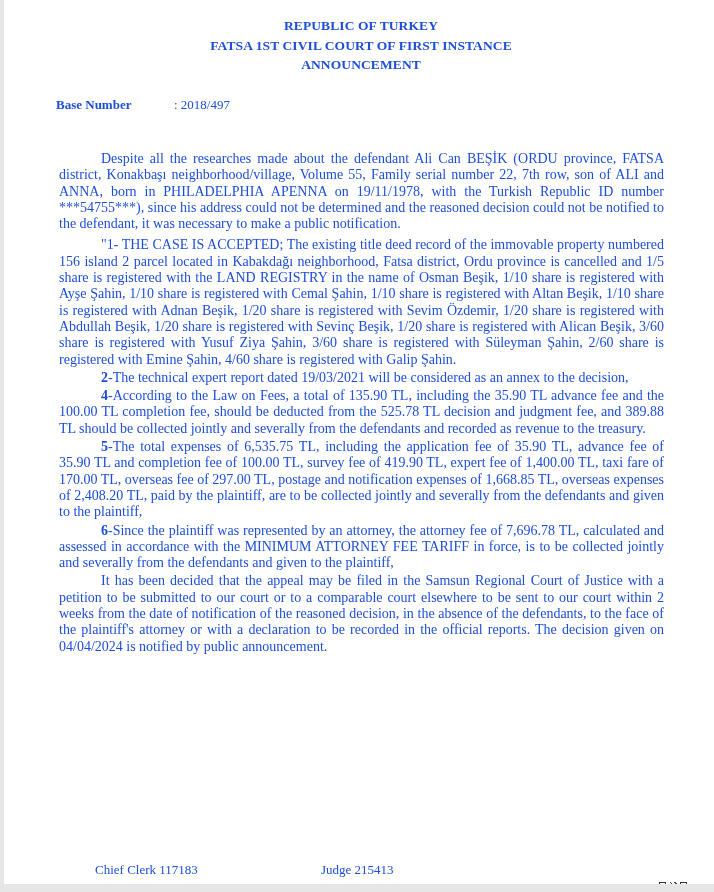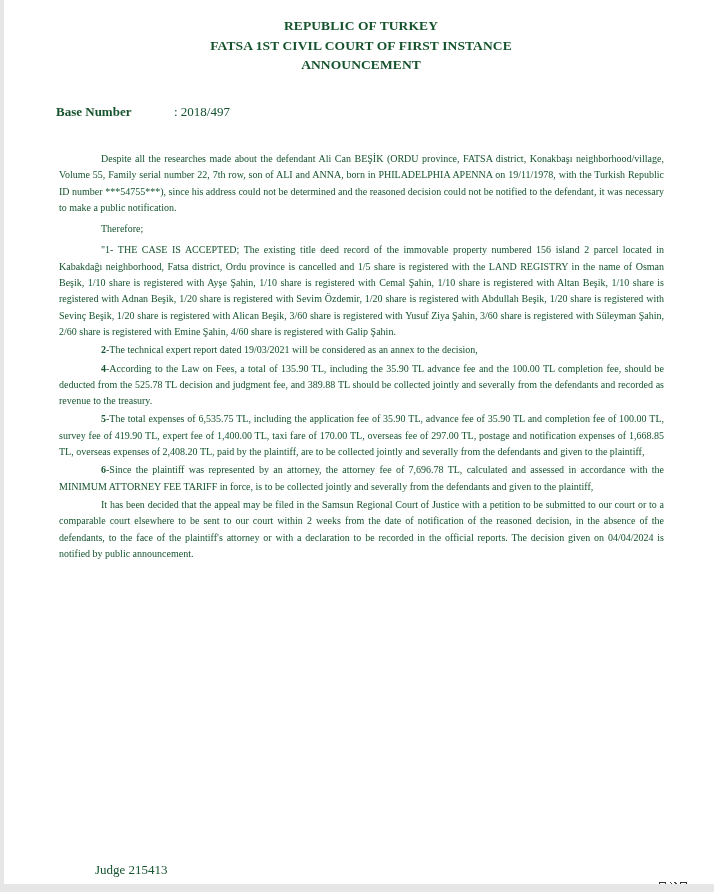--- a/index.html
+++ b/index.html
@@ -14,21 +14,21 @@
       position: relative;
     }
     .page {
       position: absolute;
       left: 4px;
       top: 0;
       width: 710px;
       height: 887px;
       background: #ffffff;
       font-family: "Liberation Serif", "DejaVu Serif", serif;
-      color: #14532d;
+      color: #1d4ed8;
       box-sizing: border-box;
       padding-left: 47px;
     }
     .header {
       position: absolute;
       top: 16px;
       left: 0;
       width: 714px;
       text-align: center;
       font-weight: bold;
@@ -36,29 +36,29 @@
       line-height: 19.5px;
       letter-spacing: 0.1px;
     }
     .meta {
       position: absolute;
       top: 95px;
       left: 52px;
       font-size: 13px;
       line-height: 19px;
     }
-    .meta-row { display: flex; margin-top: 7px; }
+    .meta-row { display: flex; }
     .meta-label { font-weight: bold; width: 118px; }
     .meta-value { }
     .body {
       position: absolute;
       top: 151px;
       left: 55px;
       width: 605px;
-      font-size: 10px;
+      font-size: 14px;
       line-height: 16.3px;
       text-align: justify;
     }
     .body p {
       margin: 0 0 5px 0;
       text-indent: 42px;
     }
     .body p.tight { margin-bottom: 2px; }
     .num { font-weight: bold; }
     .signatures {
@@ -113,30 +113,30 @@
 
   <div class="meta">
     <div class="meta-row">
       <span class="meta-label">Base Number</span>
       <span class="meta-value">: 2018/497</span>
     </div>
   </div>
 
   <div class="body">
     <p>Despite all the researches made about the defendant Ali Can BEŞİK (ORDU province, FATSA district, Konakbaşı neighborhood/village, Volume 55, Family serial number 22, 7th row, son of ALI and ANNA, born in PHILADELPHIA APENNA on 19/11/1978, with the Turkish Republic ID number ***54755***), since his address could not be determined and the reasoned decision could not be notified to the defendant, it was necessary to make a public notification.</p>
-    <p>Therefore;</p>
     <p class="tight">"1- THE CASE IS ACCEPTED; The existing title deed record of the immovable property numbered 156 island 2 parcel located in Kabakdağı neighborhood, Fatsa district, Ordu province is cancelled and 1/5 share is registered with the LAND REGISTRY in the name of Osman Beşik, 1/10 share is registered with Ayşe Şahin, 1/10 share is registered with Cemal Şahin, 1/10 share is registered with Altan Beşik, 1/10 share is registered with Adnan Beşik, 1/20 share is registered with Sevim Özdemir, 1/20 share is registered with Abdullah Beşik, 1/20 share is registered with Sevinç Beşik, 1/20 share is registered with Alican Beşik, 3/60 share is registered with Yusuf Ziya Şahin, 3/60 share is registered with Süleyman Şahin, 2/60 share is registered with Emine Şahin, 4/60 share is registered with Galip Şahin.</p>
     <p class="tight"><span class="num">2</span><span>-The technical expert report dated 19/03/2021 will be considered as an annex to the decision,</span></p>
     <p class="tight"><span class="num">4</span><span>-According to the Law on Fees, a total of 135.90 TL, including the 35.90 TL advance fee and the 100.00 TL completion fee, should be deducted from the 525.78 TL decision and judgment fee, and 389.88 TL should be collected jointly and severally from the defendants and recorded as revenue to the treasury.</span></p>
     <p class="tight"><span class="num">5</span><span>-The total expenses of 6,535.75 TL, including the application fee of 35.90 TL, advance fee of 35.90 TL and completion fee of 100.00 TL, survey fee of 419.90 TL, expert fee of 1,400.00 TL, taxi fare of 170.00 TL, overseas fee of 297.00 TL, postage and notification expenses of 1,668.85 TL, overseas expenses of 2,408.20 TL, paid by the plaintiff, are to be collected jointly and severally from the defendants and given to the plaintiff,</span></p>
     <p class="tight"><span class="num">6</span><span>-Since the plaintiff was represented by an attorney, the attorney fee of 7,696.78 TL, calculated and assessed in accordance with the MINIMUM ATTORNEY FEE TARIFF in force, is to be collected jointly and severally from the defendants and given to the plaintiff,</span></p>
     <p>It has been decided that the appeal may be filed in the Samsun Regional Court of Justice with a petition to be submitted to our court or to a comparable court elsewhere to be sent to our court within 2 weeks from the date of notification of the reasoned decision, in the absence of the defendants, to the face of the plaintiff's attorney or with a declaration to be recorded in the official reports. The decision given on 04/04/2024 is notified by public announcement.</p>
   </div>
 
   <div class="signatures">
+    <span class="sig-clerk">Chief Clerk 117183</span>
     <span class="sig-judge">Judge 215413</span>
   </div>
 
   <div class="qr">
     <span></span>
     <span class="mid"></span>
     <span></span>
   </div>
 </div>
 

